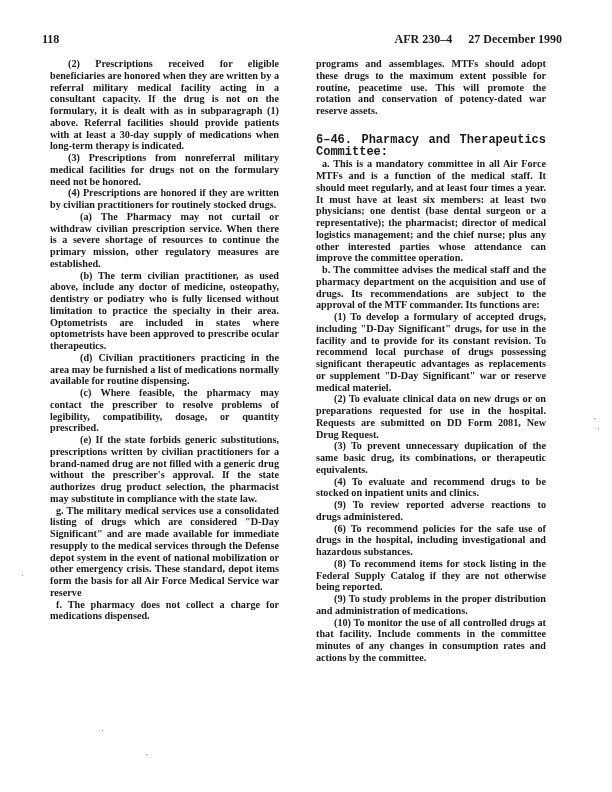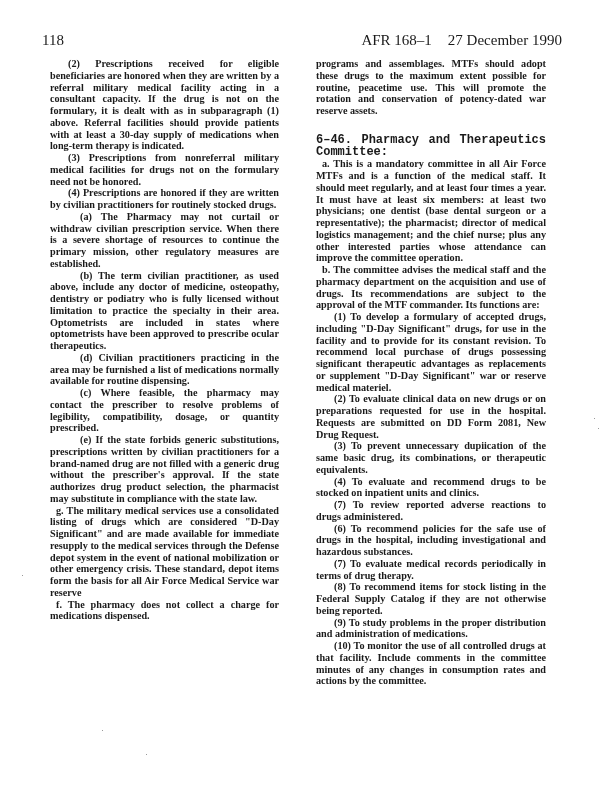--- a/index.html
+++ b/index.html
@@ -1,40 +1,40 @@
 <!DOCTYPE html>
 <html><head>
 <meta charset="utf-8">
 <style>
   html, body { margin: 0; padding: 0; background: #ffffff; }
   body { width: 612px; height: 792px; position: relative; overflow: hidden;
          font-family: "Liberation Serif", "DejaVu Serif", serif; color: #1a1a1a; }
   .header { position: absolute; top: 32px; left: 42px; width: 520px; height: 14px;
-            font-weight: normal; font-size: 15px; }
+            font-weight: bold; font-size: 12px; }
   .page-num { position: absolute; left: 0; top: 0; }
   .doc-id { position: absolute; right: 0; top: 0; }
   .doc-id span { margin-left: 16px; }
   .col { position: absolute; top: 58px; font-size: 10.2px; line-height: 11.75px;
          font-weight: 600; text-align: justify; }
   .col-left { left: 50px; width: 229px; }
   .col-right { left: 316px; width: 230px; }
   .col p { margin: 0; }
   .ind1 { text-indent: 18px; }
   .ind2 { text-indent: 30px; }
   .ind0 { text-indent: 6px; }
   .heading { font-weight: bold; margin-top: 18px !important; font-size: 12px; font-family: Liberation Mono, monospace; }
   .speck { position: absolute; width: 1px; height: 1px; background: #999; }
 </style>
 </head>
 <body>
 
 <div class="header">
   <div class="page-num">118</div>
   <div class="doc-id">
-    <span>AFR 168–1</span><span>27 December 1990</span>
+    <span>AFR 230–4</span><span>27 December 1990</span>
   </div>
 </div>
 
 <div class="col col-left">
   <p class="ind1">(2) Prescriptions received for eligible beneficiaries are honored when they are written by a referral military medical facility acting in a consultant capacity. If the drug is not on the formulary, it is dealt with as in subparagraph (1) above. Referral facilities should provide patients with at least a 30-day supply of medications when long-term therapy is indicated.</p>
   <p class="ind1">(3) Prescriptions from nonreferral military medical facilities for drugs not on the formulary need not be honored.</p>
   <p class="ind1">(4) Prescriptions are honored if they are written by civilian practitioners for routinely stocked drugs.</p>
   <p class="ind2">(a) The Pharmacy may not curtail or withdraw civilian prescription service. When there is a severe shortage of resources to continue the primary mission, other regulatory measures are established.</p>
   <p class="ind2">(b) The term civilian practitioner, as used above, include any doctor of medicine, osteopathy, dentistry or podiatry who is fully licensed without limitation to practice the specialty in their area. Optometrists are included in states where optometrists have been approved to prescribe ocular therapeutics.</p>
   <p class="ind2">(d) Civilian practitioners practicing in the area may be furnished a list of medications normally available for routine dispensing.</p>
@@ -46,23 +46,22 @@
 
 <div class="col col-right">
   <p>programs and assemblages. MTFs should adopt these drugs to the maximum extent possible for routine, peacetime use. This will promote the rotation and conservation of potency-dated war reserve assets.</p>
   <p class="heading">6–46. Pharmacy and Therapeutics Committee:</p>
   <p class="ind0">a. This is a mandatory committee in all Air Force MTFs and is a function of the medical staff. It should meet regularly, and at least four times a year. It must have at least six members: at least two physicians; one dentist (base dental surgeon or a representative); the pharmacist; director of medical logistics management; and the chief nurse; plus any other interested parties whose attendance can improve the committee operation.</p>
   <p class="ind0">b. The committee advises the medical staff and the pharmacy department on the acquisition and use of drugs. Its recommendations are subject to the approval of the MTF commander. Its functions are:</p>
   <p class="ind1">(1) To develop a formulary of accepted drugs, including "D-Day Significant" drugs, for use in the facility and to provide for its constant revision. To recommend local purchase of drugs possessing significant therapeutic advantages as replacements or supplement "D-Day Significant" war or reserve medical materiel.</p>
   <p class="ind1">(2) To evaluate clinical data on new drugs or on preparations requested for use in the hospital. Requests are submitted on DD Form 2081, New Drug Request.</p>
   <p class="ind1">(3) To prevent unnecessary dupiication of the same basic drug, its combinations, or therapeutic equivalents.</p>
   <p class="ind1">(4) To evaluate and recommend drugs to be stocked on inpatient units and clinics.</p>
-  <p class="ind1">(7) To review reported adverse reactions to drugs administered.</p>
+  <p class="ind1">(9) To review reported adverse reactions to drugs administered.</p>
   <p class="ind1">(6) To recommend policies for the safe use of drugs in the hospital, including investigational and hazardous substances.</p>
-  <p class="ind1">(7) To evaluate medical records periodically in terms of drug therapy.</p>
   <p class="ind1">(8) To recommend items for stock listing in the Federal Supply Catalog if they are not otherwise being reported.</p>
   <p class="ind1">(9) To study problems in the proper distribution and administration of medications.</p>
   <p class="ind1">(10) To monitor the use of all controlled drugs at that facility. Include comments in the committee minutes of any changes in consumption rates and actions by the committee.</p>
 </div>
 
 <div class="speck" style="left:594px; top:418px;"></div>
 <div class="speck" style="left:598px; top:428px;"></div>
 <div class="speck" style="left:22px; top:575px;"></div>
 <div class="speck" style="left:102px; top:730px;"></div>
 <div class="speck" style="left:146px; top:754px;"></div>

